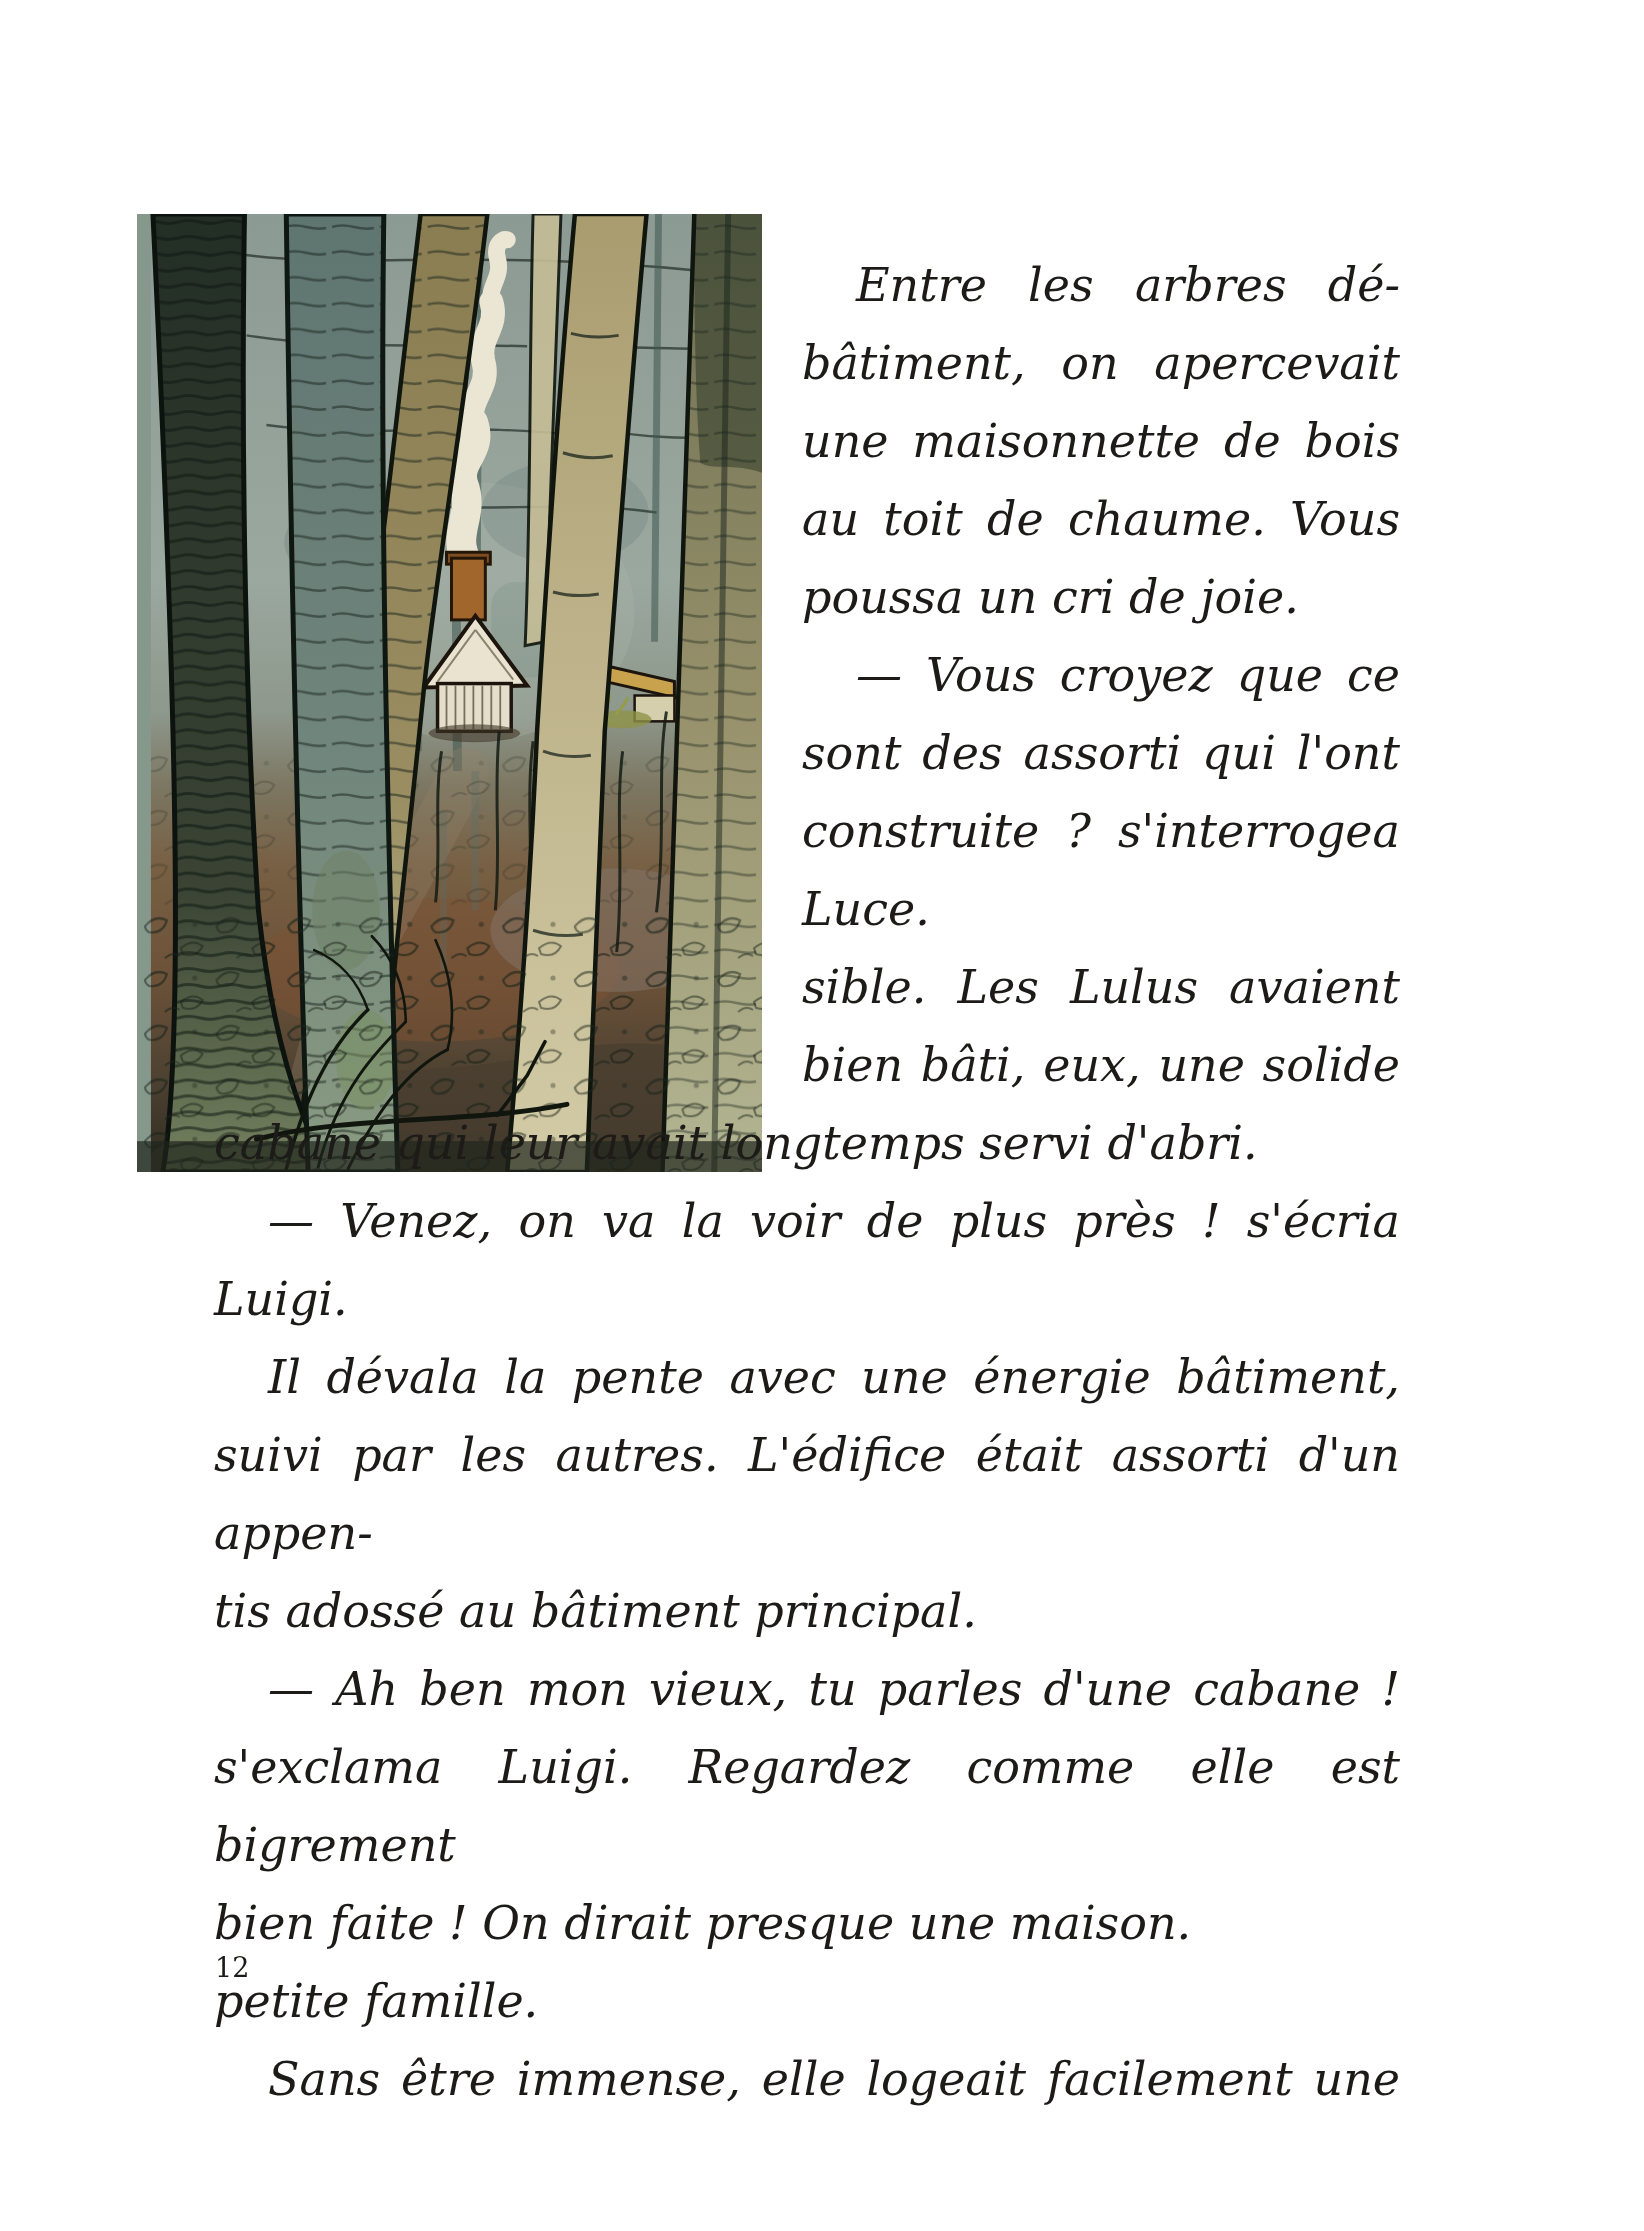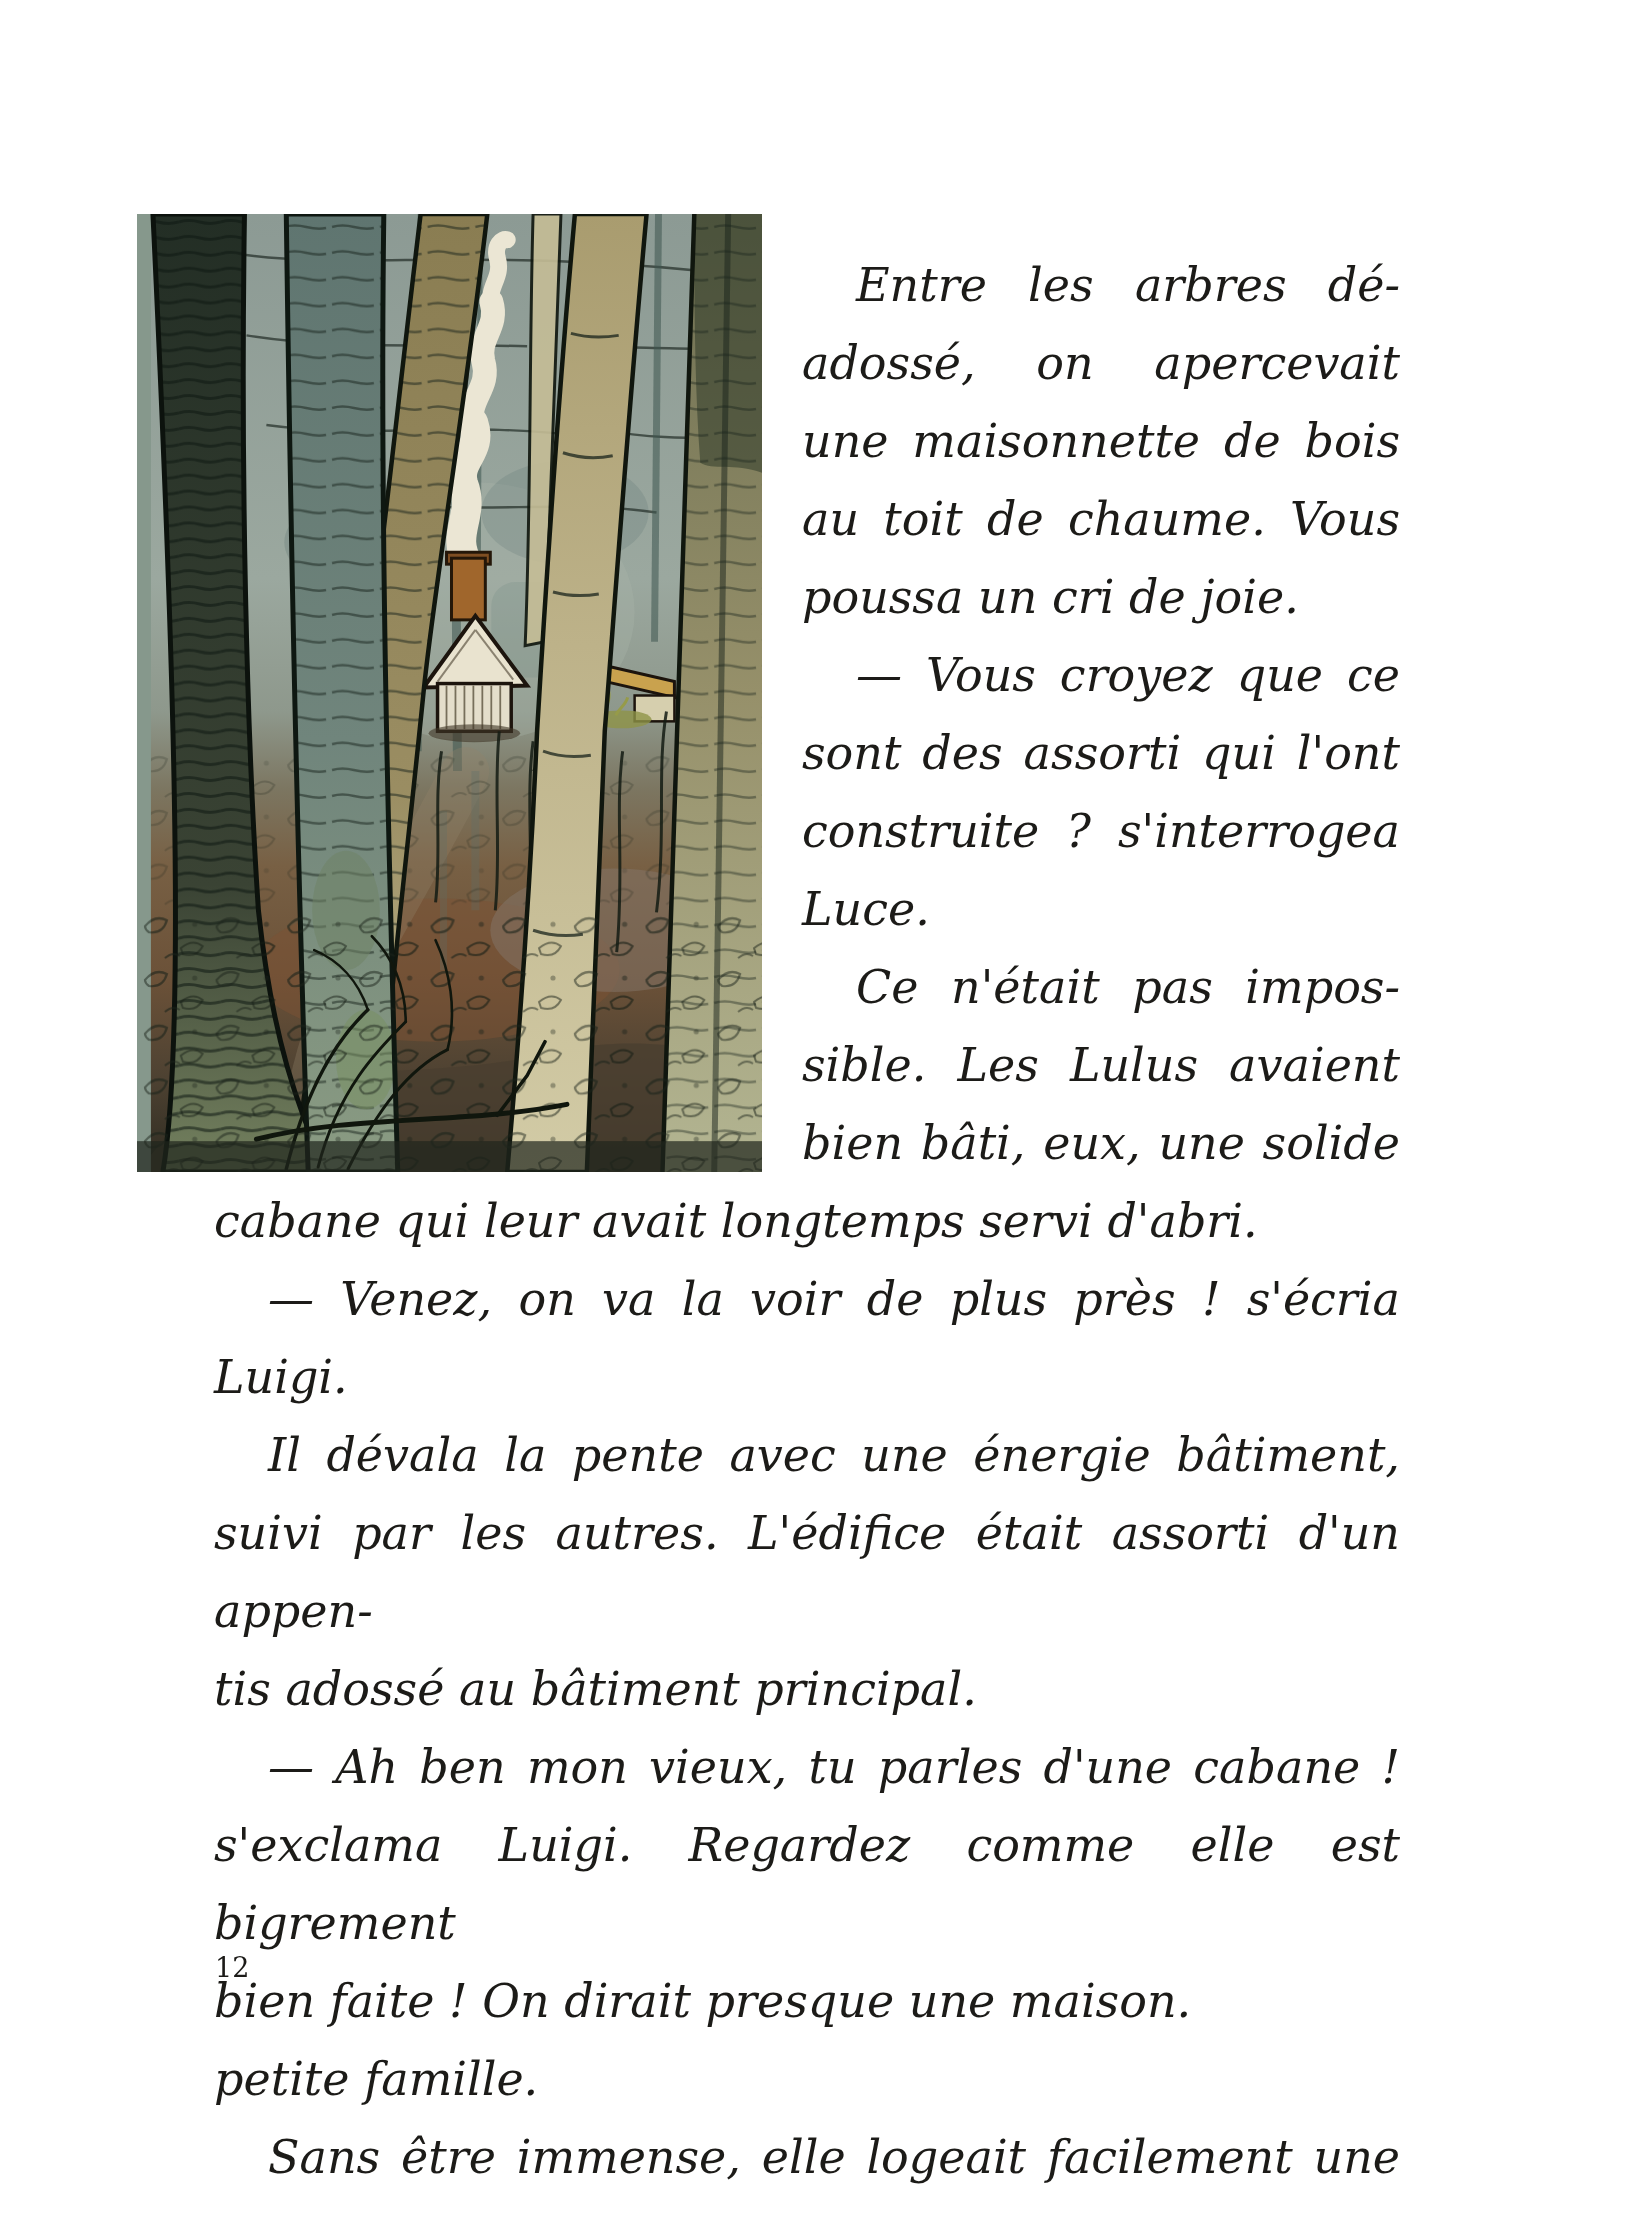--- a/index.html
+++ b/index.html
@@ -231,29 +231,28 @@
         <path d="M362,906 l30,-40 l18,-34" stroke-width="3.5"></path>
       </g>
 
       <rect x="0" y="932" width="628" height="31" fill="#1f251c" opacity="0.7"></rect>
     </svg>
   </div>
 
   <div class="text-block">
 
   <div class="line wrap indent">Entre les arbres dé-</div>
-      <div class="line wrap">adossé, on apercevait</div>
+      <div class="line wrap">bâtiment, on apercevait</div>
       <div class="line wrap">une maisonnette de bois</div>
       <div class="line wrap">au toit de chaume. Vous</div>
       <div class="line wrap end">poussa un cri de joie.</div>
       <div class="line wrap indent">— Vous croyez que ce</div>
       <div class="line wrap">sont des assorti qui l'ont</div>
       <div class="line wrap">construite ? s'interrogea</div>
       <div class="line wrap end">Luce.</div>
-      <div class="line wrap indent">Ce n'était pas impos-</div>
       <div class="line wrap">sible. Les Lulus avaient</div>
       <div class="line wrap">bien bâti, eux, une solide</div>
       <div class="line end">cabane qui leur avait longtemps servi d'abri.</div>
       <div class="line indent end">— Venez, on va la voir de plus près ! s'écria Luigi.</div>
       <div class="line indent">Il dévala la pente avec une énergie bâtiment,</div>
       <div class="line">suivi par les autres. L'édifice était assorti d'un appen-</div>
       <div class="line end">tis adossé au bâtiment principal.</div>
       <div class="line indent">— Ah ben mon vieux, tu parles d'une cabane !</div>
       <div class="line">s'exclama Luigi. Regardez comme elle est bigrement</div>
       <div class="line end">bien faite ! On dirait presque une maison.</div>

